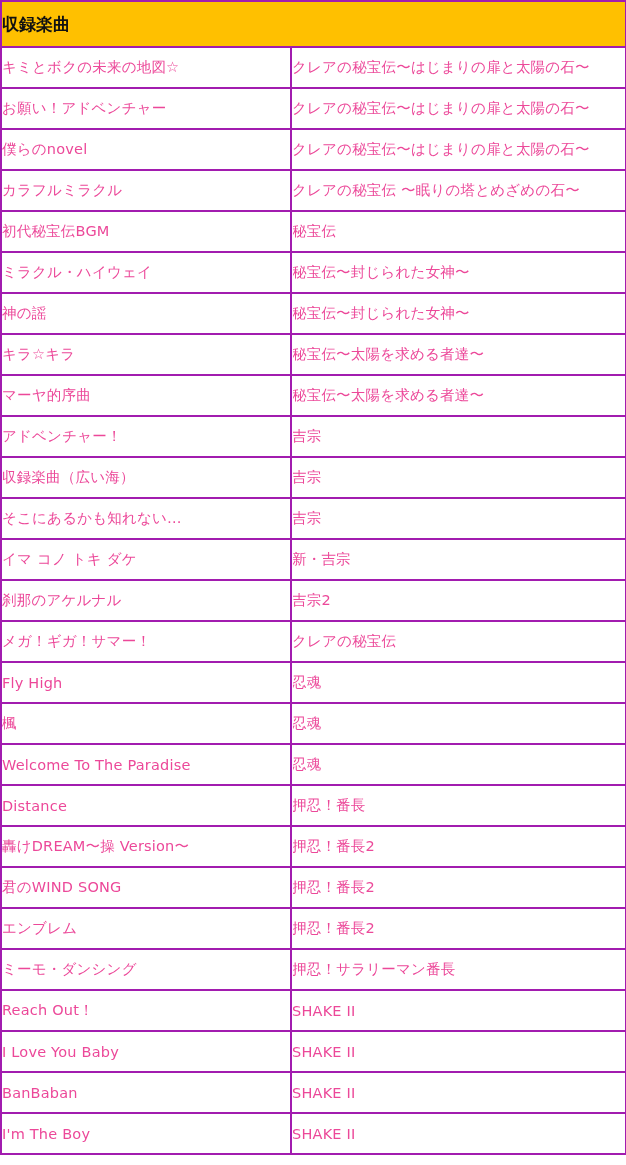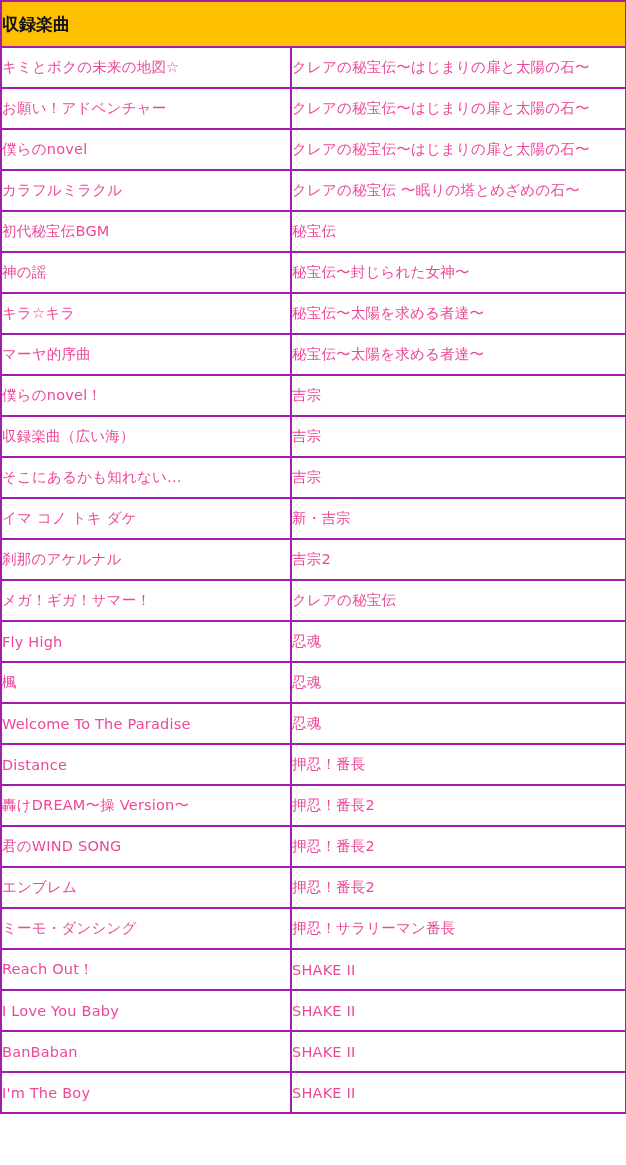--- a/index.html
+++ b/index.html
@@ -37,21 +37,21 @@
       color: #111111;
     }
     table.songs td {
       height: 39px;
       font-size: 14.5px;
       color: #ec4899;
       letter-spacing: 0.2px;
     }
     col.c1 { width: 290px; }
     col.c2 { width: 335px; }
-    td.machine { font-size: 14.5px; }
+    td.machine { font-size: 14.5px; border-radius: 15px; }
   </style>
 </head>
 <body>
 
 <table class="songs">
   <colgroup>
     <col class="c1">
     <col class="c2">
   </colgroup>
   <thead>
@@ -74,33 +74,37 @@
       </tr>
     <tr>
         <td>カラフルミラクル</td>
         <td class="machine">クレアの秘宝伝 〜眠りの塔とめざめの石〜</td>
       </tr>
     <tr>
         <td>初代秘宝伝BGM</td>
         <td class="machine">秘宝伝</td>
       </tr>
     <tr>
+        <td>ミラクル・ハイウェイ</td>
+        <td class="machine">秘宝伝〜封じられた女神〜</td>
+      </tr>
+    <tr>
         <td>神の謡</td>
         <td class="machine">秘宝伝〜封じられた女神〜</td>
       </tr>
     <tr>
         <td>キラ☆キラ</td>
         <td class="machine">秘宝伝〜太陽を求める者達〜</td>
       </tr>
     <tr>
         <td>マーヤ的序曲</td>
         <td class="machine">秘宝伝〜太陽を求める者達〜</td>
       </tr>
     <tr>
-        <td>僕らのnovel！</td>
+        <td>アドベンチャー！</td>
         <td class="machine">吉宗</td>
       </tr>
     <tr>
         <td>収録楽曲（広い海）</td>
         <td class="machine">吉宗</td>
       </tr>
     <tr>
         <td>そこにあるかも知れない…</td>
         <td class="machine">吉宗</td>
       </tr>

